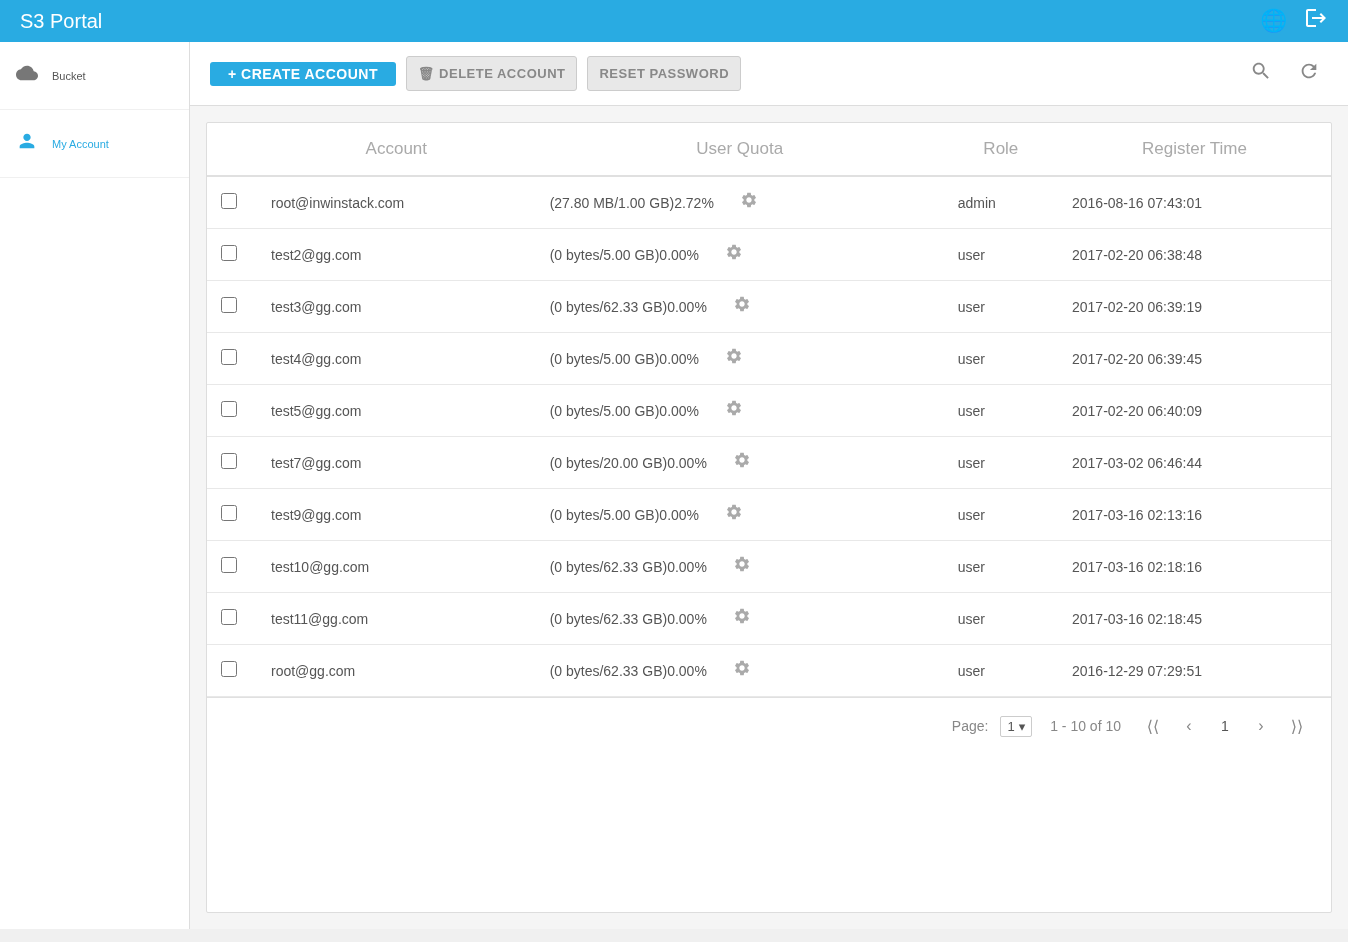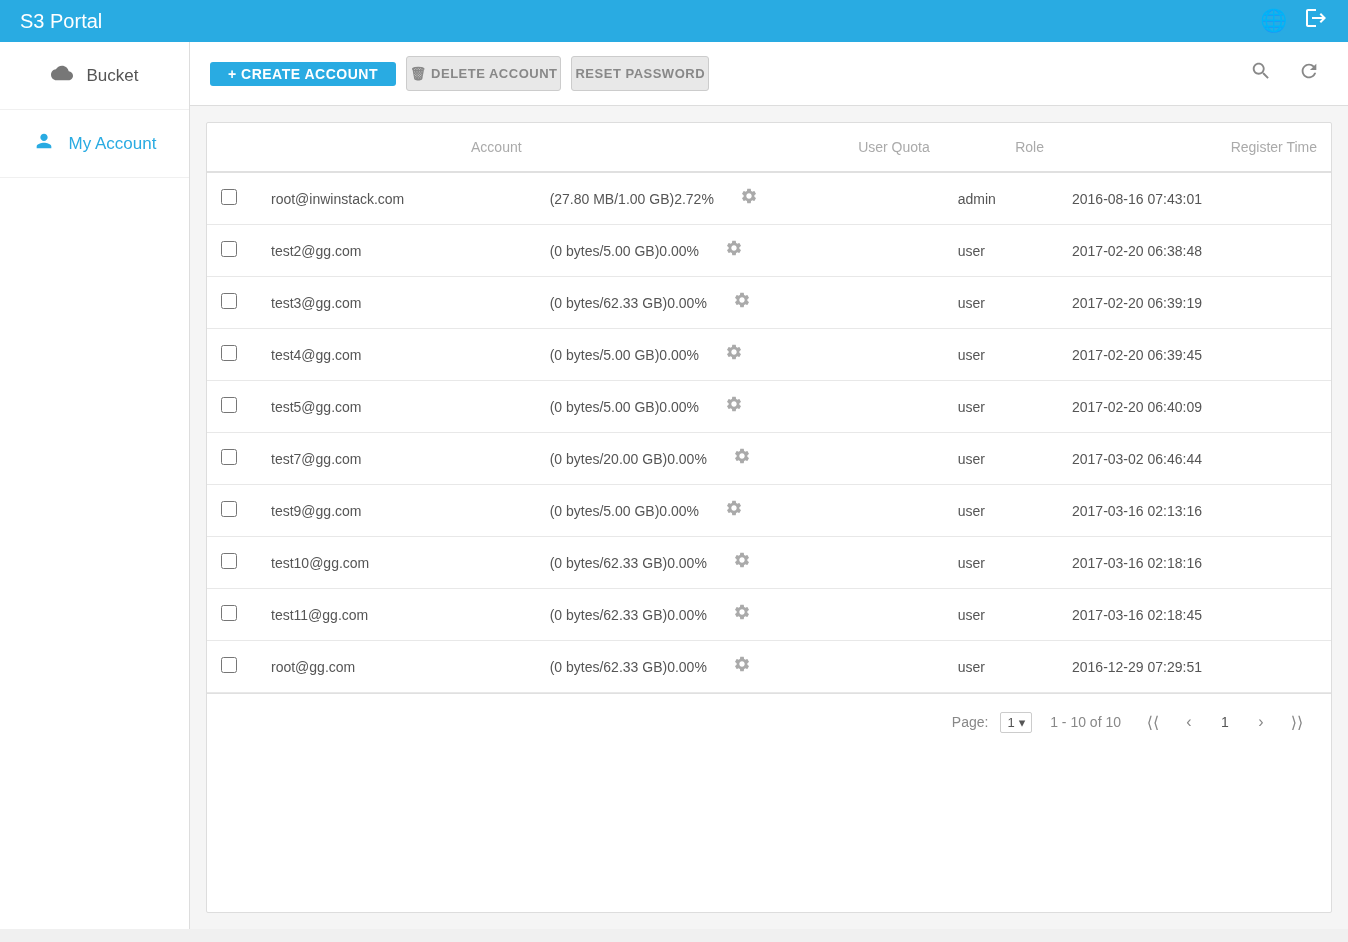--- a/index.html
+++ b/index.html
@@ -44,22 +44,21 @@
       flex-shrink: 0;
     }
     .sidebar-item {
       display: flex;
       align-items: center;
       gap: 14px;
       padding: 20px 16px;
       cursor: pointer;
       border-bottom: 1px solid #f0f0f0;
       color: #555;
-      font-size: 17px;
-      justify-content: center;
+      font-size: 11px;
     }
     .sidebar-item.active { color: #29abe2; }
     .sidebar-icon { font-size: 20px; color: #777; }
     .sidebar-item.active .sidebar-icon { color: #29abe2; }
 
     
     .main {
       flex: 1;
       background: #f5f5f5;
       display: flex;
@@ -86,21 +85,21 @@
       cursor: pointer;
       display: flex;
       align-items: center;
       gap: 6px;
       letter-spacing: 0.5px;
     }
     .btn-secondary {
       background: #e8e8e8;
       color: #888;
       border: 1px solid #ccc;
-      padding: 9px 3px;
+      padding: 9px 11px;
       font-size: 13px;
       font-weight: 600;
       border-radius: 3px;
       cursor: pointer;
       display: flex;
       align-items: center;
       gap: 6px;
       letter-spacing: 0.5px;
     }
     .toolbar-spacer { flex: 1; }
@@ -124,24 +123,24 @@
     }
     table {
       width: 100%;
       border-collapse: collapse;
     }
     thead tr {
       border-bottom: 2px solid #e0e0e0;
     }
     thead th {
       padding: 16px 14px;
-      text-align: right;
+      text-align: center;
       color: #aaa;
       font-weight: 500;
-      font-size: 14px;
+      font-size: 17px;
     }
     thead th:first-child { width: 50px; }
     tbody tr {
       border-bottom: 1px solid #e8e8e8;
     }
     tbody td {
       padding: 14px 14px;
       font-size: 14px;
       color: #555;
     }

